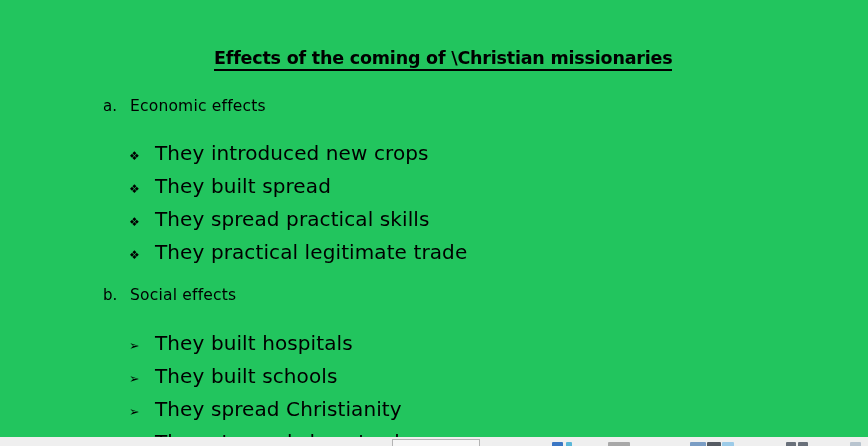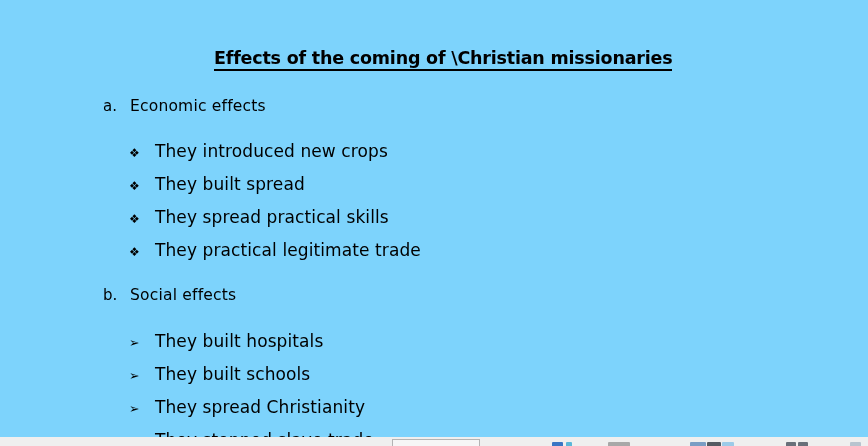--- a/index.html
+++ b/index.html
@@ -15,21 +15,21 @@
     font-family: "DejaVu Sans", sans-serif;
   }
 
   
   #document-page {
     position: absolute;
     left: 0;
     top: 0;
     width: 868px;
     height: 437px;
-    background: #7dd3fc;
+    background: #22c55e;
     overflow: hidden;
   }
 
   
   #doc-title {
     position: absolute;
     left: 214px;
     top: 48px;
     font-size: 17.5px;
     font-weight: bold;
@@ -83,21 +83,21 @@
     width: 26px;
     flex: 0 0 26px;
     font-size: 12px;
     line-height: 1;
     color: #000000;
   }
   .bullet-marker.arrow {
     font-size: 12.5px;
   }
   .bullet-text {
-    font-size: 17px;
+    font-size: 20px;
     letter-spacing: 0.1px;
   }
 
   
   #taskbar {
     position: absolute;
     left: 0;
     top: 437px;
     width: 868px;
     height: 9px;

